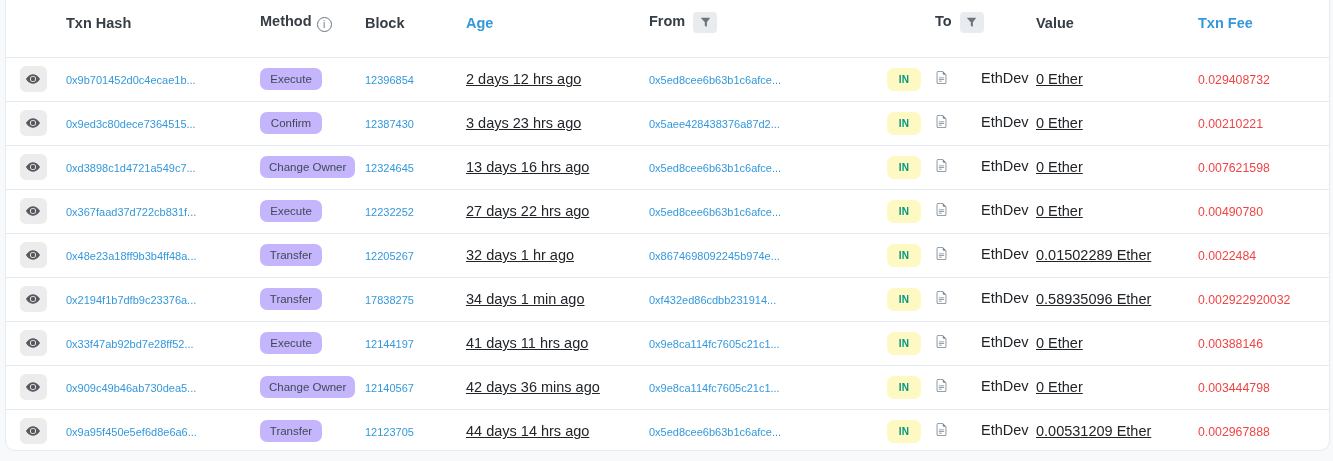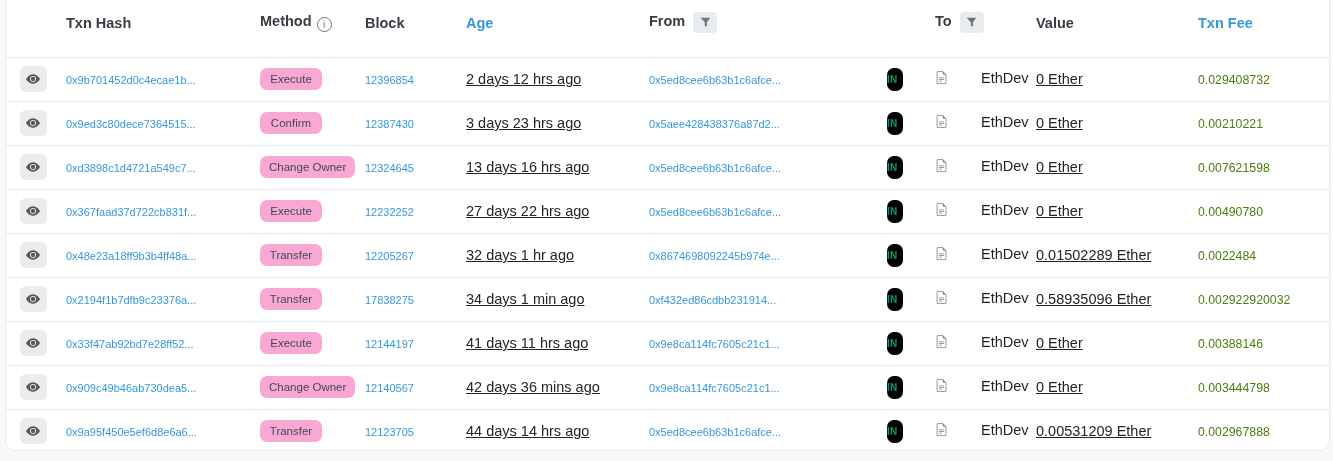--- a/index.html
+++ b/index.html
@@ -47,52 +47,52 @@
 
   .c-eye { text-align: center; }
   a.link {
     color: #3498db;
     text-decoration: none;
     font-size: 11px;
     cursor: pointer;
   }
   .th-link { color: #3498db; cursor: pointer; text-align: right; }
   .dark-text { color: #212529; font-size: 14.5px; text-decoration: underline; }
-  .fee-text { color: #4d7c0f; font-size: 12.3px; }
+  .fee-text { color: #ef4444; font-size: 12.3px; }
 
   .eye-btn {
     display: inline-flex;
     align-items: center; justify-content: center;
     width: 27px; height: 26px;
     background: #ececec;
     border: none; border-radius: 6px;
     cursor: pointer; padding: 0;
   }
   .eye-btn svg { fill: #55595f; }
 
   .method-badge {
     display: inline-block;
     min-width: 62px;
     padding: 5px 9px;
-    background: #f9a8d4;
+    background: #c4b5fd;
     color: #404a55;
     font-size: 11.5px;
     border-radius: 7px;
     text-align: center;
   }
   .in-badge {
     display: inline-block;
-    width: 16px;
+    width: 34px;
     padding: 6px 0;
-    background: #000000;
+    background: #fef9c3;
     color: #02977e;
     font-size: 10px;
     font-weight: 700;
     border-radius: 7px;
-    text-align: left;
+    text-align: center;
     letter-spacing: 0.3px;
   }
   .filter-btn {
     display: inline-flex;
     align-items: center; justify-content: center;
     width: 24px; height: 21px;
     background: #e9ecef;
     border: none; border-radius: 4px;
     margin-left: 8px;
     vertical-align: middle;

